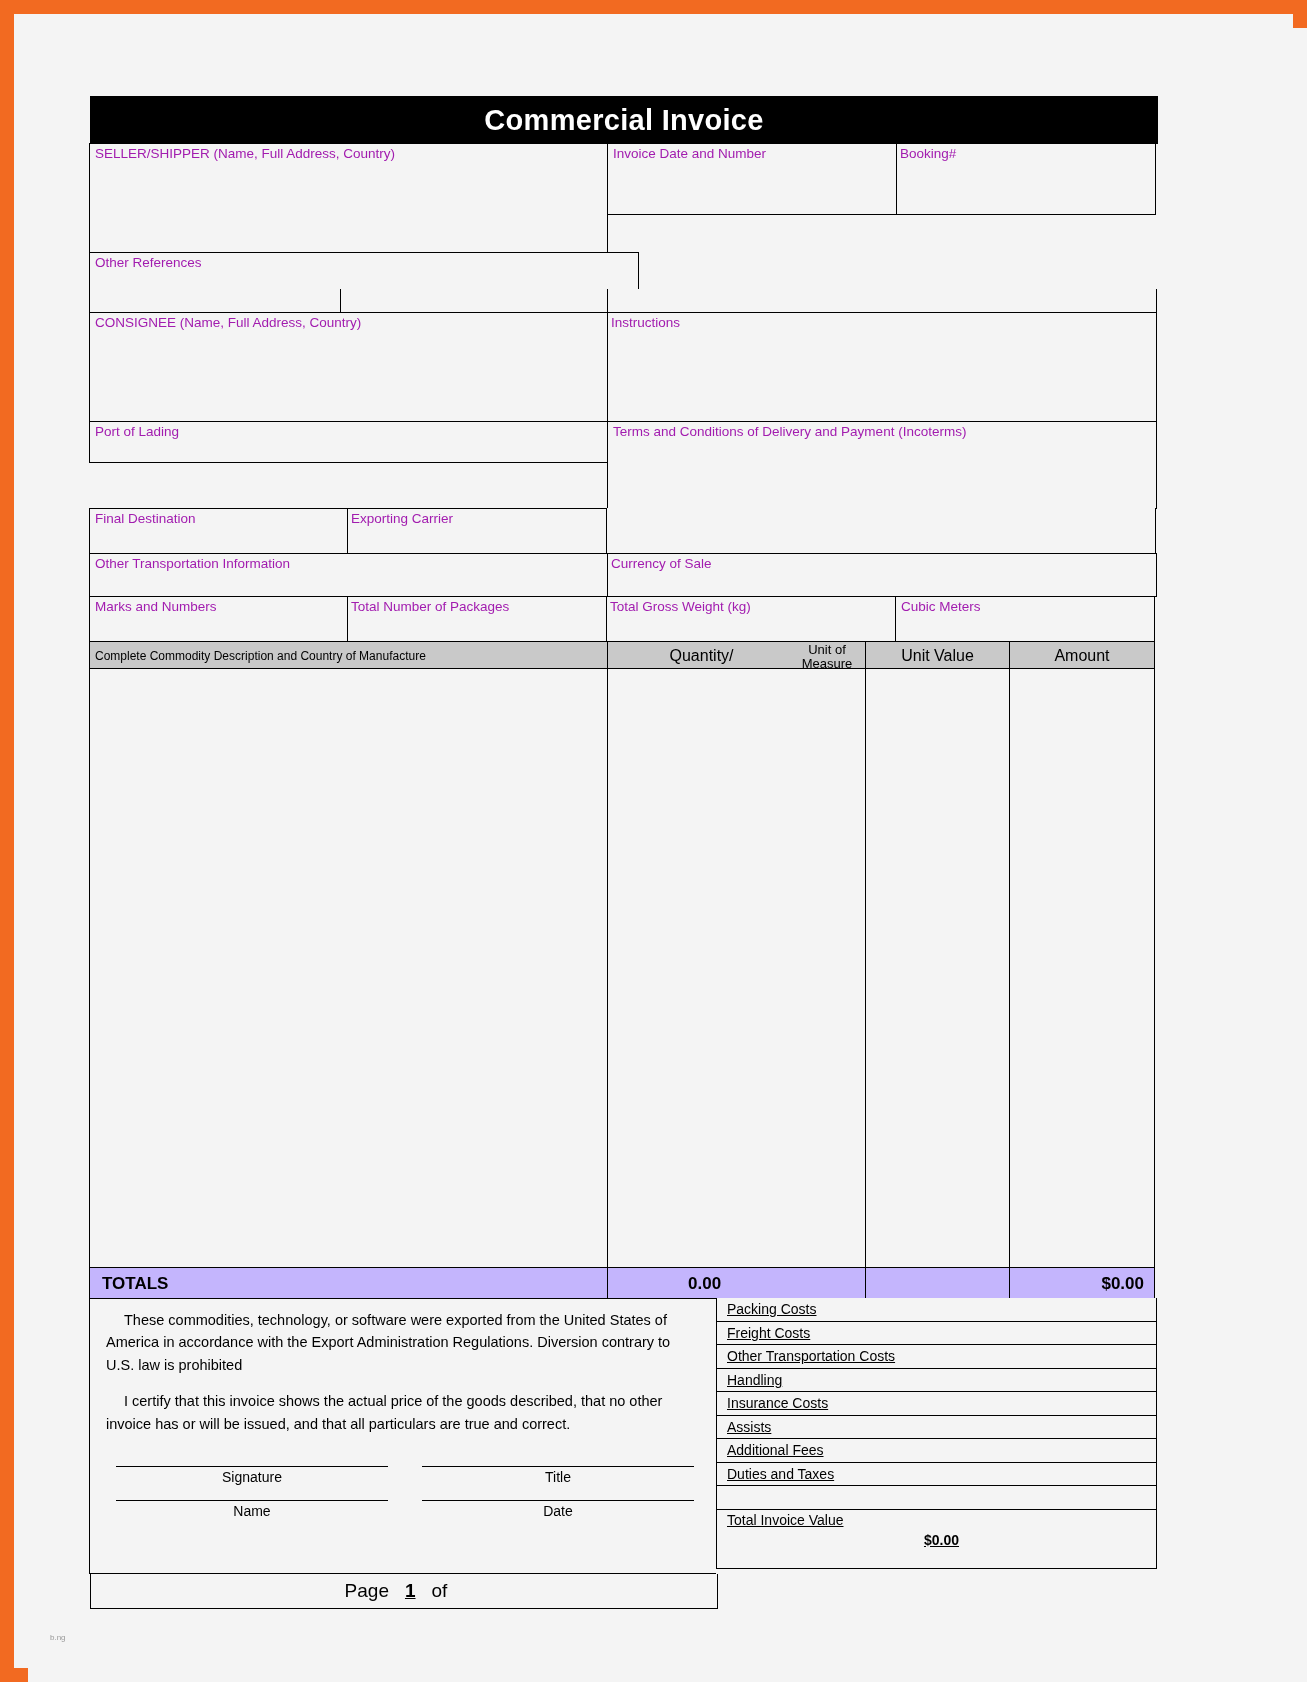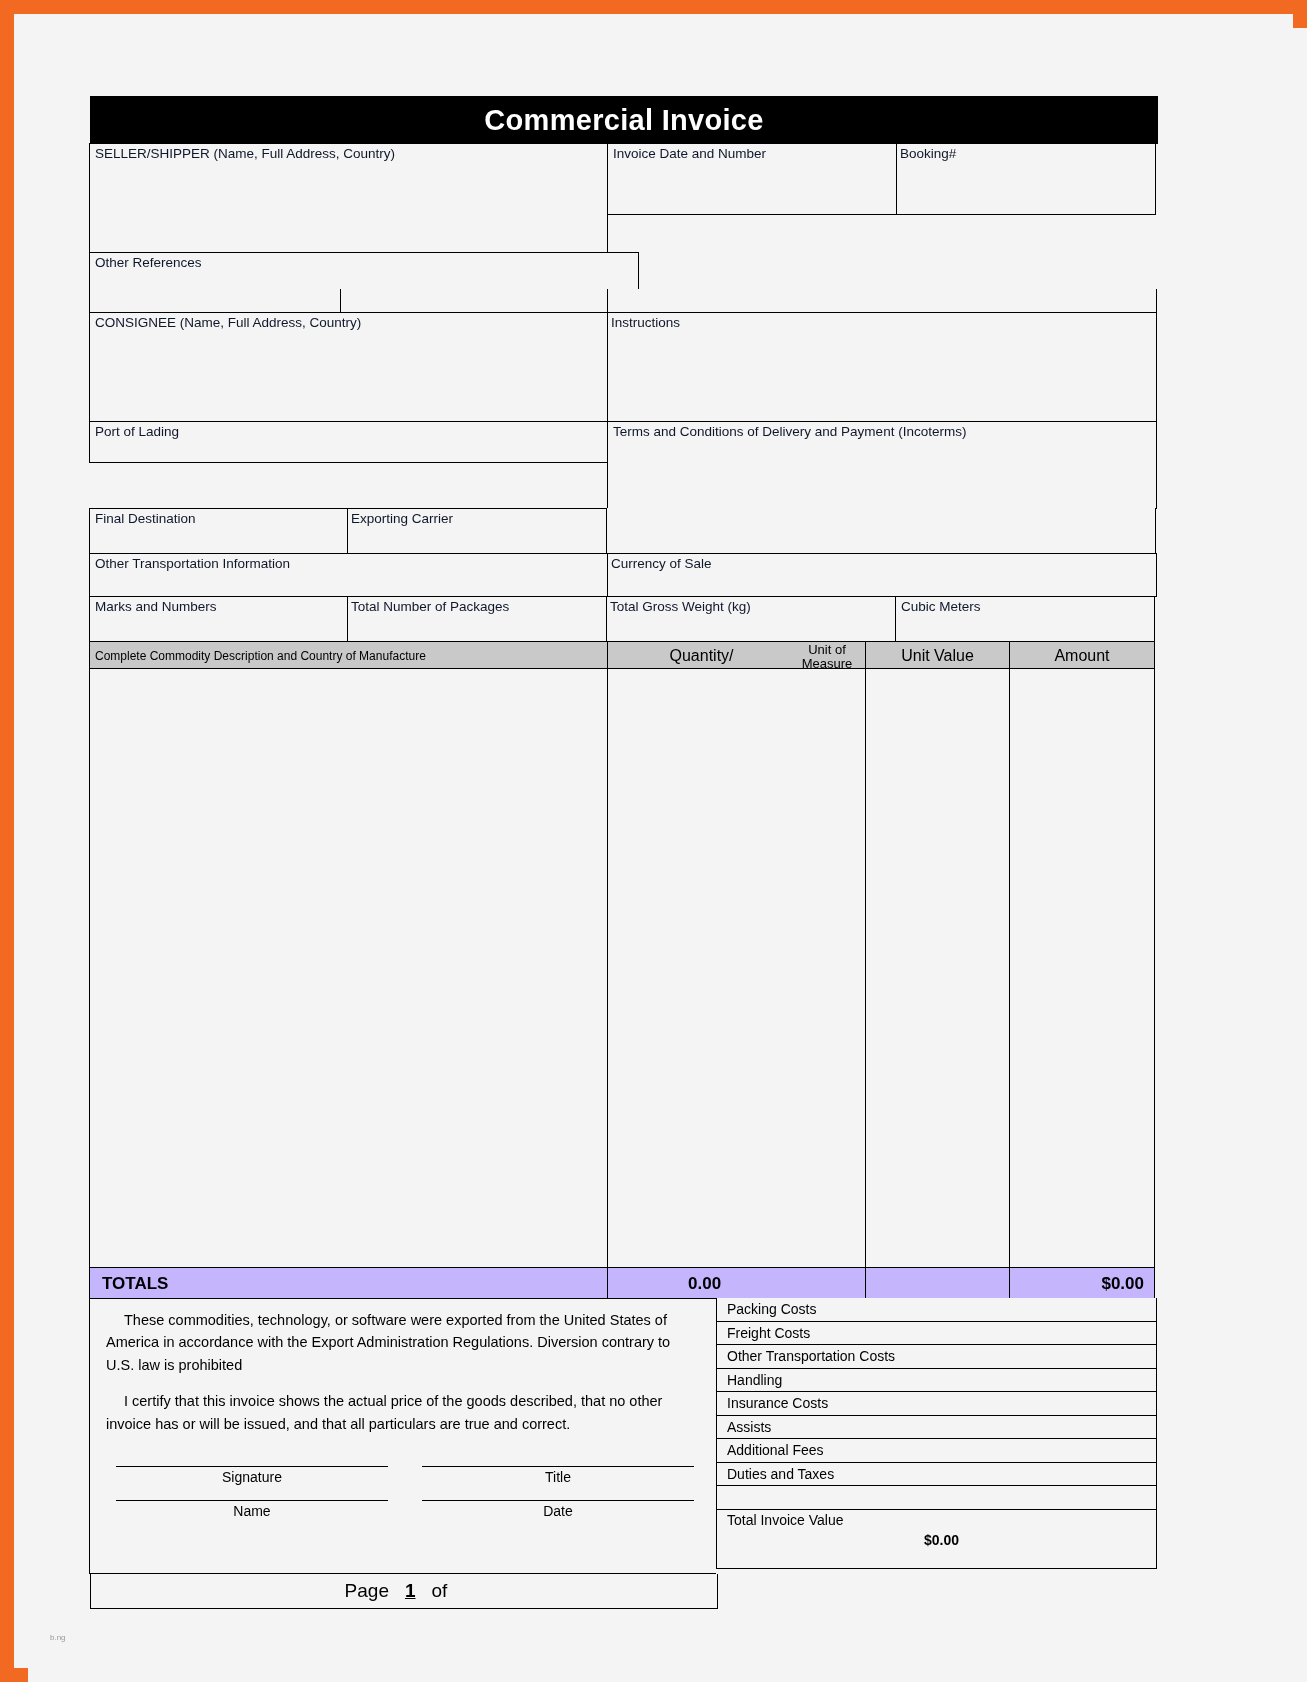--- a/index.html
+++ b/index.html
@@ -32,21 +32,21 @@
   .cell{
     box-sizing:border-box;
     border:1px solid #000;
     margin:-1px 0 0 -1px;
     background:#f4f4f4;
     position:relative;
     overflow:hidden;
   }
   .lbl{
     font-size:13.5px;
-    color:#0f172a;
+    color:#a21caf;
     line-height:1.1;
     padding:3px 0 0 5px;
     display:block;
     white-space:nowrap;
   }
   .lbl.tight{padding-left:3px;}
   
   #title-bar{
     box-sizing:border-box;
     border:1px solid #000;
@@ -114,20 +114,21 @@
   .sigcol{flex:1;}
   .sigrule{border-bottom:1px solid #000;height:1px;margin-bottom:2px;}
   .sigcap{font-size:14px;text-align:center;padding-bottom:14px;}
   .costrow{
     box-sizing:border-box;
     border:1px solid #000;
     margin-top:-1px;
     height:24.5px;
     display:flex;align-items:center;
     background:#f4f4f4;
+    text-decoration:underline;
   }
   .costrow span{font-size:14px;padding-left:10px;}
   .tivlabel{font-size:13px;padding:2px 0 0 8px;display:block;}
   .tivval{
     font-size:19px;font-weight:bold;text-align:center;
     display:block;padding-top:4px;
   }
   .pagefoot{
     box-sizing:border-box;
     border:1px solid #000;

